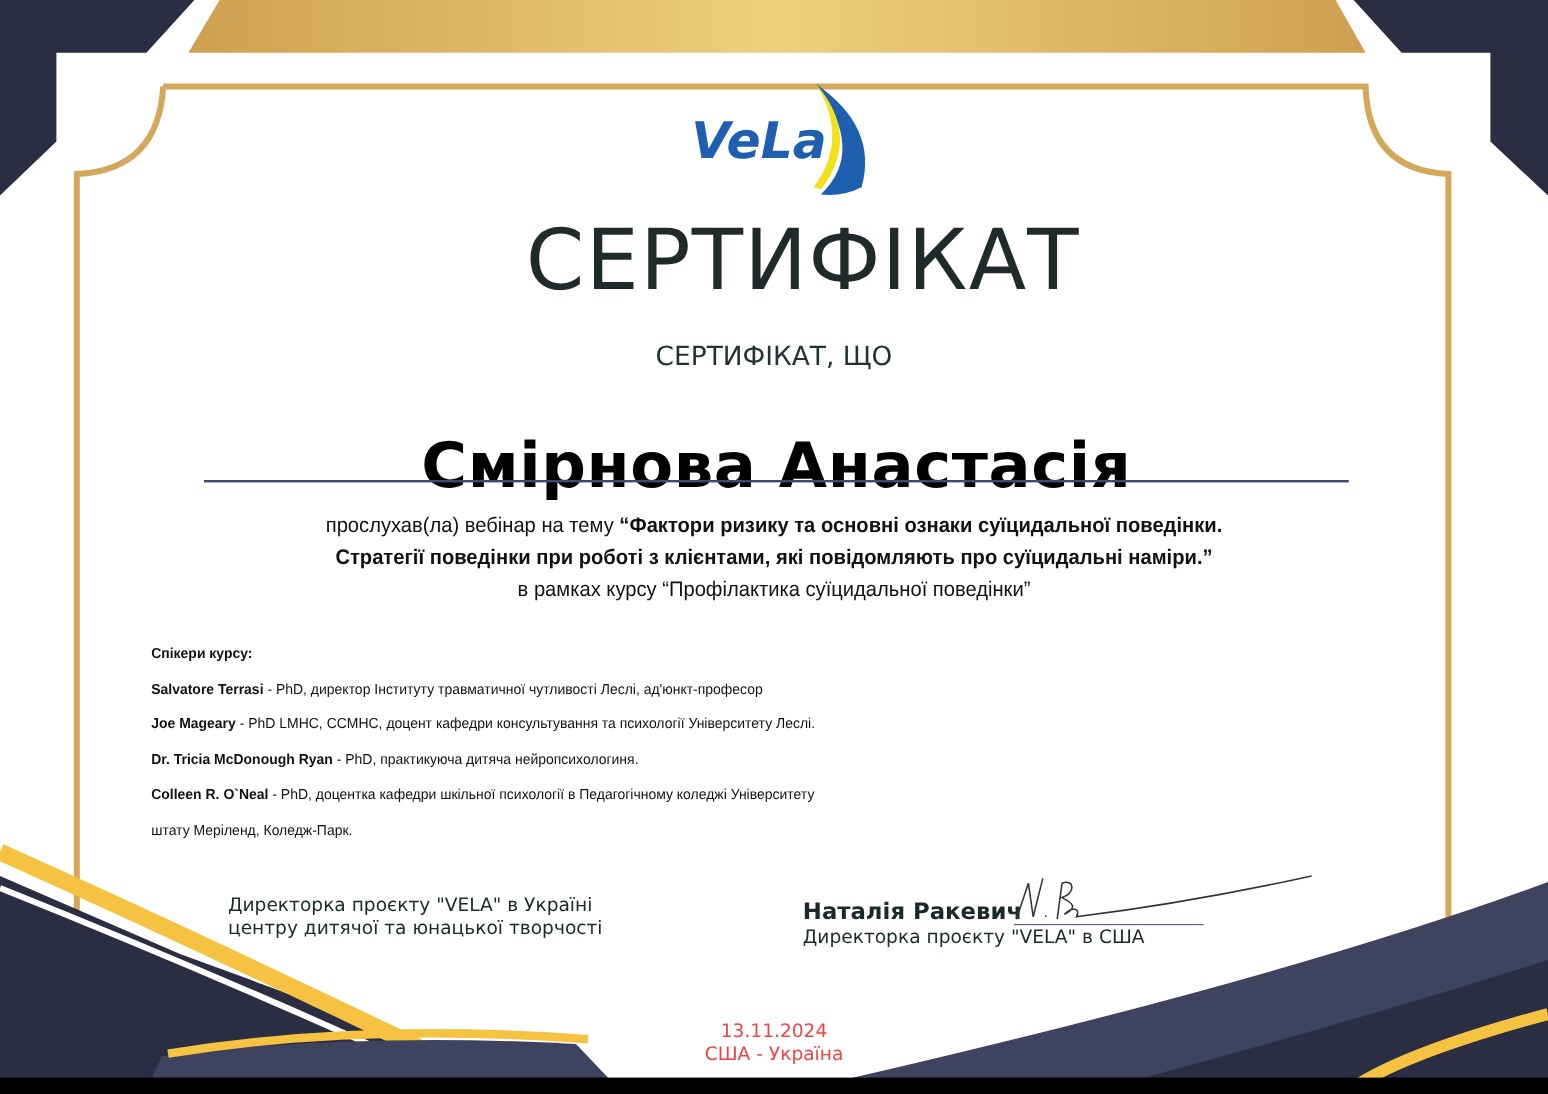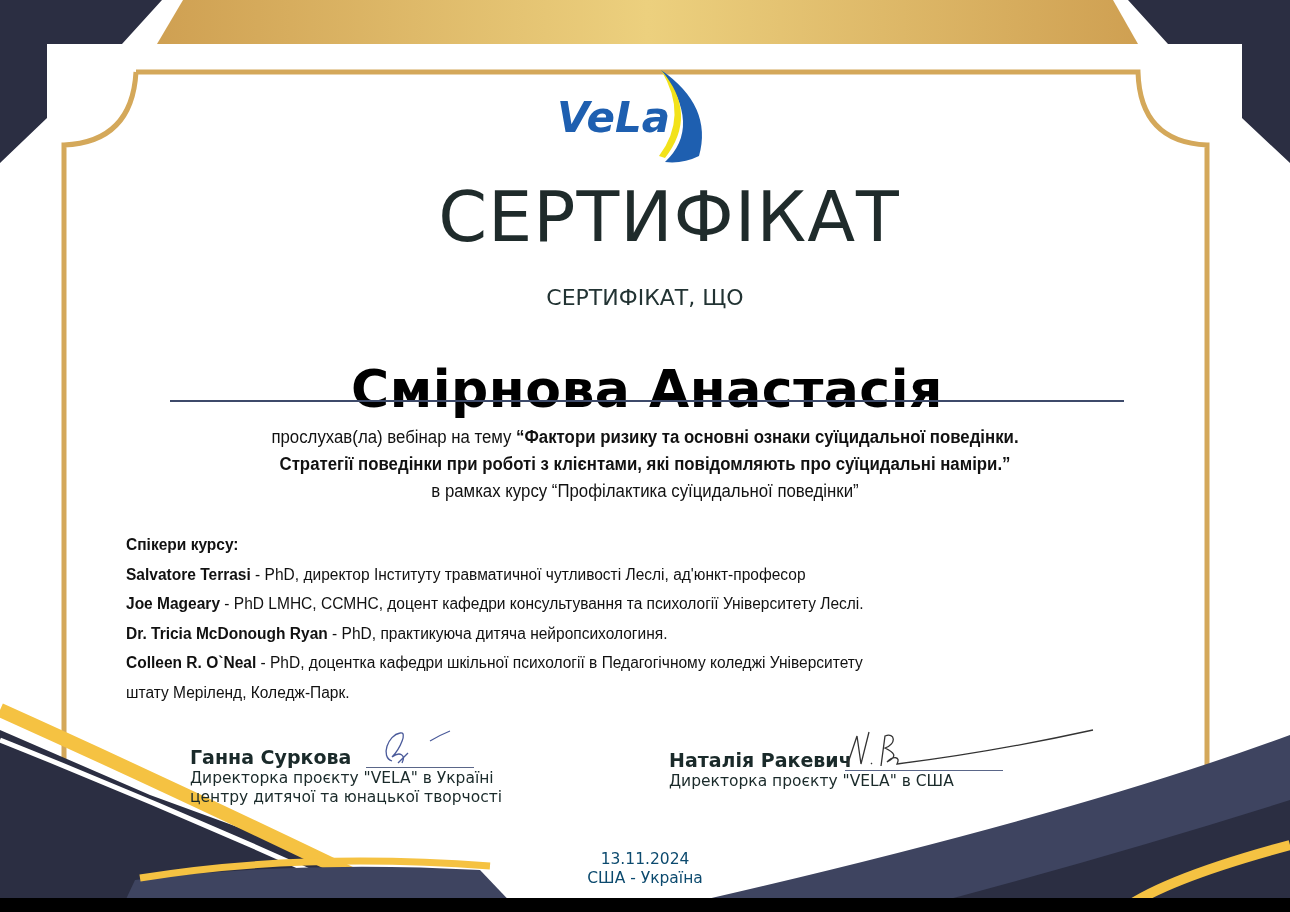--- a/index.html
+++ b/index.html
@@ -5,21 +5,21 @@
   html, body { margin: 0; padding: 0; }
   body {
     width: 1290px; height: 912px; overflow: hidden; position: relative;
     background: #ffffff;
     font-family: "DejaVu Sans", sans-serif;
     color: #1a1a1a;
   }
   .bg-svg { position: absolute; left: 0; top: 0; width: 1290px; height: 912px; }
   .abs { position: absolute; }
 
-  .logo { left: 553px; top: 66px; width: 160px; height: 100px; }
+  .logo { left: 572px; top: 66px; width: 160px; height: 100px; }
 
   .title {
     left: 0; width: 1290px; top: 172px; text-align: center;
     font-family: "DejaVu Sans", sans-serif; font-size: 70px; font-weight: normal;
     letter-spacing: 1px; color: #1f2b2b; line-height: 90px; padding-left: 24px;
   }
   .certifies {
     left: 0; width: 1290px; top: 284px; text-align: center;
     font-size: 22px; color: #223333; line-height: 28px;
   }
@@ -32,35 +32,35 @@
 
   .topic {
     left: 120px; width: 1050px; top: 424px; text-align: center;
     font-family: "Liberation Sans", sans-serif; font-size: 17.5px; line-height: 27px; color: #111;
     transform: scaleX(0.96); transform-origin: center top;
   }
   .topic b { font-weight: bold; }
 
   .speakers {
     left: 126px; width: 1050px; top: 530px;
-    font-family: "Liberation Sans", sans-serif; font-size: 16px; line-height: 29.5px; color: #111;
+    font-family: "Liberation Sans", sans-serif; font-size: 12px; line-height: 29.5px; color: #111;
   }
   .speakers b { font-weight: bold; }
   .speakers .row { white-space: nowrap; transform: scaleX(0.97); transform-origin: left top; }
 
   .sig-block { font-family: "DejaVu Sans", sans-serif; color: #1a2a2a; }
   .sig-name { font-weight: bold; font-size: 19px; line-height: 24px; color: #1a2a2a; display: inline-block; }
   .sig-role { font-size: 15.5px; line-height: 19px; }
   .sig-left { left: 190px; top: 745px; width: 420px; }
   .sig-right { left: 669px; top: 748px; width: 420px; }
   .sig-underline { height: 1px; background: #5a6688; position: absolute; }
 
   .footer {
     left: 0; width: 1290px; top: 850px; text-align: center;
-    font-size: 15.5px; line-height: 19px; color: #0c4a6e;
+    font-size: 15.5px; line-height: 19px; color: #ef4444;
   }
   .bottom-bar { left: 0; top: 898px; width: 1290px; height: 14px; background: #000; }
 </style>
 </head>
 <body>
 
 <svg class="bg-svg" viewBox="0 0 1290 912" xmlns="http://www.w3.org/2000/svg">
   <defs>
     <linearGradient id="goldGrad" x1="0" y1="0" x2="1" y2="0">
       <stop offset="0" stop-color="#cfa052"></stop>
@@ -113,28 +113,20 @@
 <div class="abs speakers">
   <div class="row"><b>Спікери курсу:</b></div>
   <div class="row"><b>Salvatore Terrasi</b><span> - PhD, директор Інституту травматичної чутливості Леслі, ад'юнкт-професор</span></div>
   <div class="row"><b>Joe Mageary</b><span> - PhD LMHC, CCMHC, доцент кафедри консультування та психології Університету Леслі.</span></div>
   <div class="row"><b>Dr. Tricia McDonough Ryan</b><span> - PhD, практикуюча дитяча нейропсихологиня.</span></div>
   <div class="row"><b>Colleen R. O`Neal</b><span> - PhD, доцентка кафедри шкільної психології в Педагогічному коледжі Університету</span></div>
   <div class="row">штату Меріленд, Коледж-Парк.</div>
 </div>
 
 <div class="abs sig-block sig-left">
-  <div style="position:relative;">
-    <span class="sig-name">Ганна Суркова</span>
-    <div class="sig-underline" style="left:176px; top:22px; width:108px;"></div>
-    <svg style="position:absolute; left:180px; top:-18px;" width="100" height="42" viewBox="0 0 100 42">
-      <path d="M 22,34 C 10,30 18,8 30,6 C 38,4 30,22 22,30 C 30,24 36,28 32,36 M 28,36 L 38,26" fill="none" stroke="#4a5a9a" stroke-width="1.3"></path>
-      <path d="M 60,14 Q 70,8 80,4" fill="none" stroke="#4a5a9a" stroke-width="1.2"></path>
-    </svg>
-  </div>
   <div class="sig-role">Директорка проєкту "VELA" в Україні</div>
   <div class="sig-role">центру дитячої та юнацької творчості</div>
 </div>
 
 <div class="abs sig-block sig-right">
   <div style="position:relative;">
     <span class="sig-name">Наталія Ракевич</span>
     <div class="sig-underline" style="left:176px; top:22px; width:158px;"></div>
     <svg style="position:absolute; left:174px; top:-26px;" width="260" height="52" viewBox="0 0 260 52">
       <path d="M 4,44 L 14,14 L 18,42 L 26,10 M 28,42 L 29,41" fill="none" stroke="#333" stroke-width="1.3"></path>

